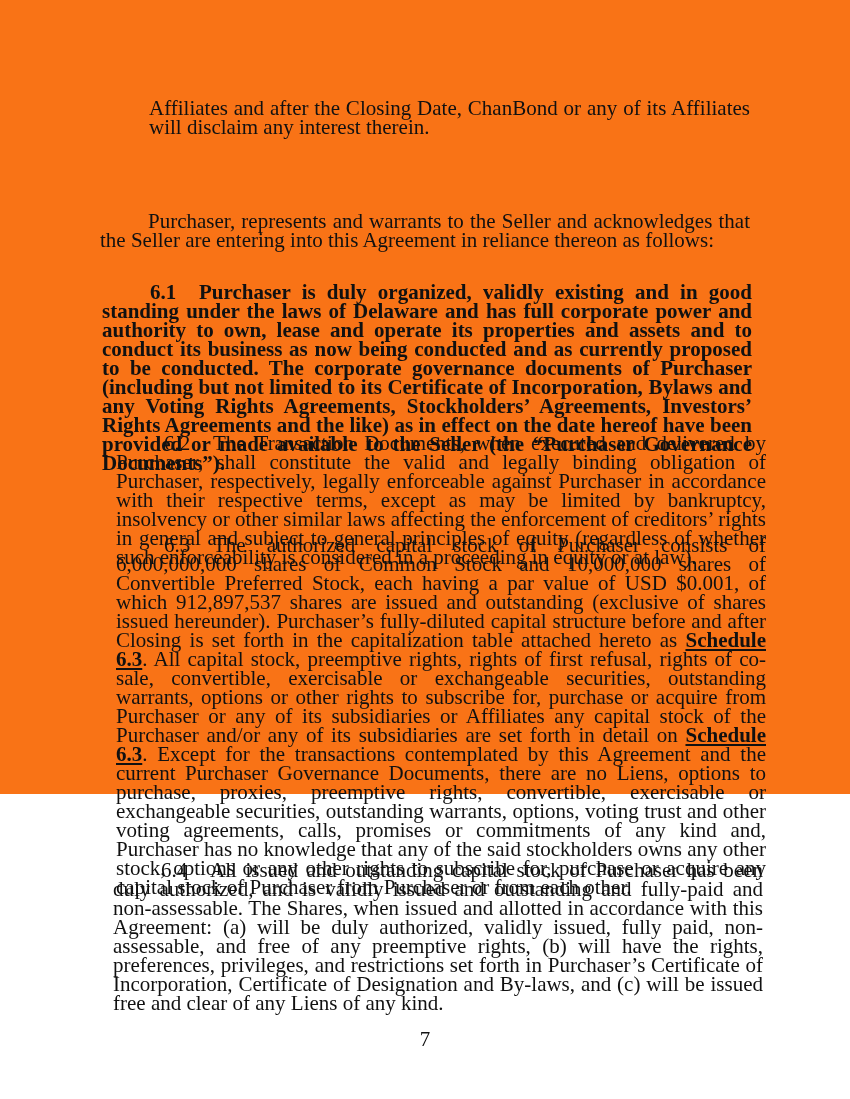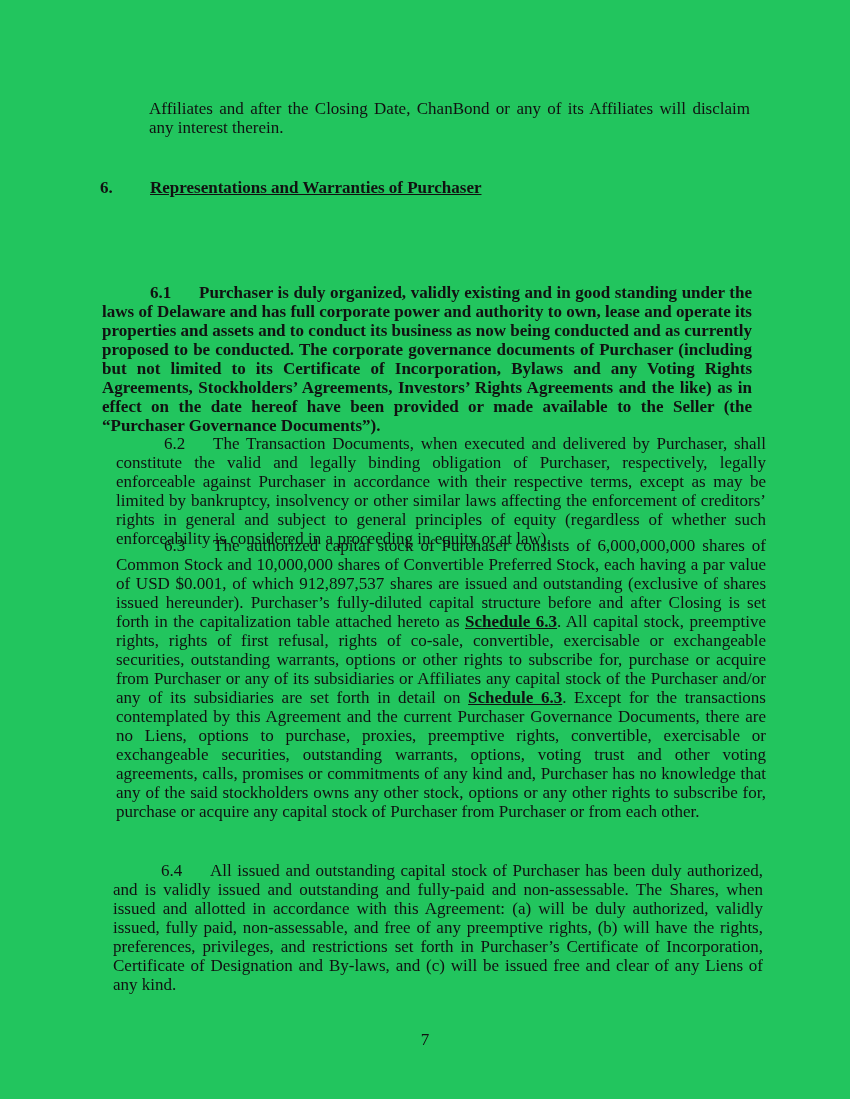--- a/index.html
+++ b/index.html
@@ -1,43 +1,41 @@
 <!DOCTYPE html>
 <html><head>
   <meta charset="utf-8">
   <style>
     html, body { margin: 0; padding: 0; background: #ffffff; }
     body { width: 850px; height: 1099px; position: relative; overflow: hidden; }
     .page {
-      position: absolute; left: 0; top: 0; width: 850px; height: 1099px;
-      background: #22c55e; color: #111111;
+      position: absolute; left: 0; top: 0; width: 850px; height: 794px;
+      background: #f97316; color: #111111;
       font-family: "Liberation Serif", "DejaVu Serif", serif;
-      font-size: 17px; line-height: 19px;
+      font-size: 21px; line-height: 19px;
     }
     .block { position: absolute; left: 100px; width: 650px; text-align: justify; }
     .indent-first { text-indent: 48px; }
     .cont { left: 149px; width: 601px; }
     .num { display: inline-block; width: 49px; text-indent: 0; }
     .heading { position: absolute; left: 100px; top: 178px; font-weight: bold; }
     .heading .hnum { display: inline-block; width: 50px; }
     .heading .htitle { text-decoration: underline; }
     b.u { text-decoration: underline; }
     .page-number { position: absolute; left: 0; width: 850px; top: 1030px; text-align: center; }
   </style>
 </head>
 <body>
 
 <div class="page">
 
   <p class="block cont" style="top:99px; margin:0;">Affiliates and after the Closing Date, ChanBond or any of its Affiliates will disclaim any interest therein.</p>
 
-  <div class="heading">
-    <span class="hnum">6.</span><span class="htitle">Representations and Warranties of Purchaser</span>
-  </div>
 
+  <p class="block indent-first" style="top:212px; margin:0;">Purchaser, represents and warrants to the Seller and acknowledges that the Seller are entering into this Agreement in reliance thereon as follows:</p>
 
   <p class="block indent-first" style="top:281px; margin:2px;font-weight:bold;">
     <span class="num">6.1</span><span>Purchaser is duly organized, validly existing and in good standing under the laws of Delaware and has full corporate power and authority to own, lease and operate its properties and assets and to conduct its business as now being conducted and as currently proposed to be conducted.  The corporate governance documents of Purchaser (including but not limited to its Certificate of Incorporation, Bylaws and any Voting Rights Agreements, Stockholders’ Agreements, Investors’ Rights Agreements and the like) as in effect on the date hereof have been provided or made available to the Seller (the “</span><b>Purchaser Governance Documents</b><span>”).</span>
   </p>
 
   <p class="block indent-first" style="top:418px; margin:16px;">
     <span class="num">6.2</span><span>The Transaction Documents, when executed and delivered by Purchaser, shall constitute the valid and legally binding obligation of Purchaser, respectively, legally enforceable against Purchaser in accordance with their respective terms, except as may be limited by bankruptcy, insolvency or other similar laws affecting the enforcement of creditors’ rights in general and subject to general principles of equity (regardless of whether such enforceability is considered in a proceeding in equity or at law).</span>
   </p>
 
   <p class="block indent-first" style="top:520px; margin:16px;">

